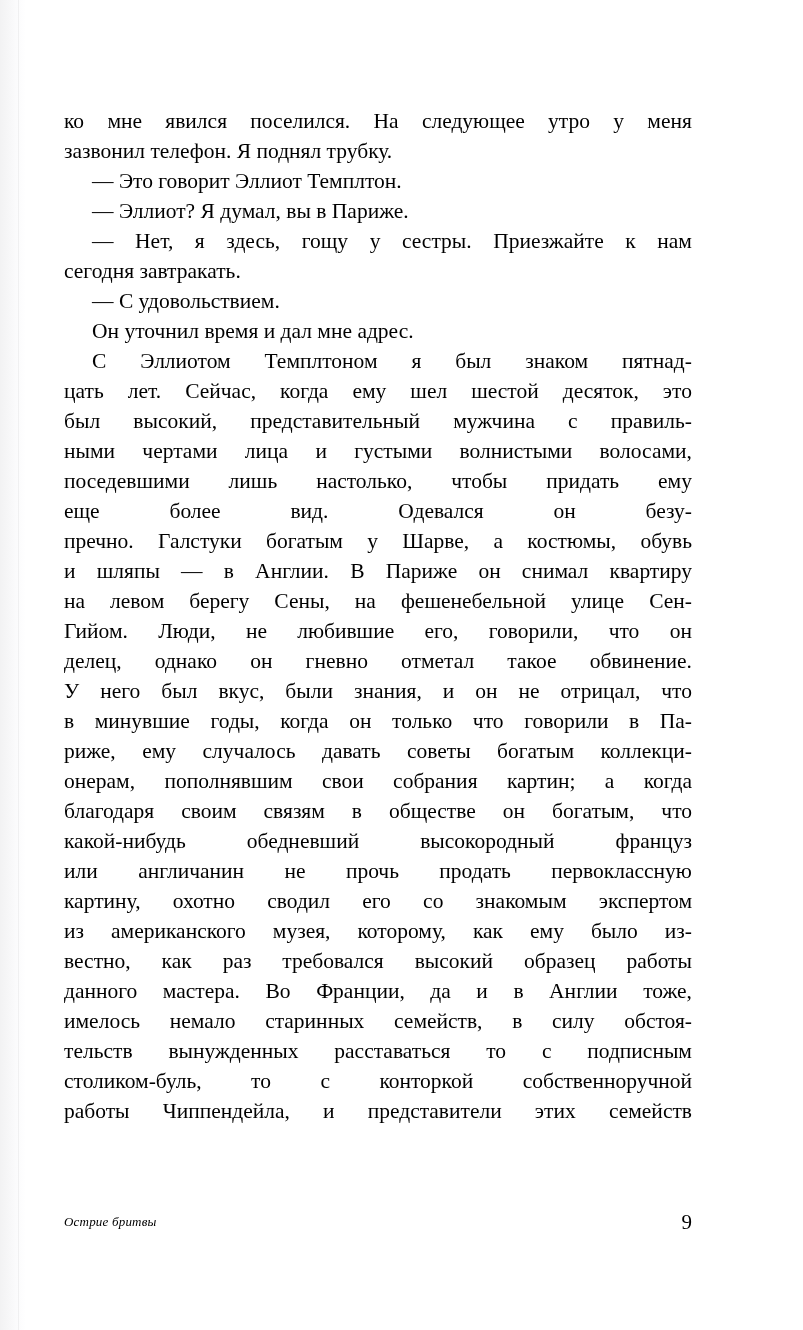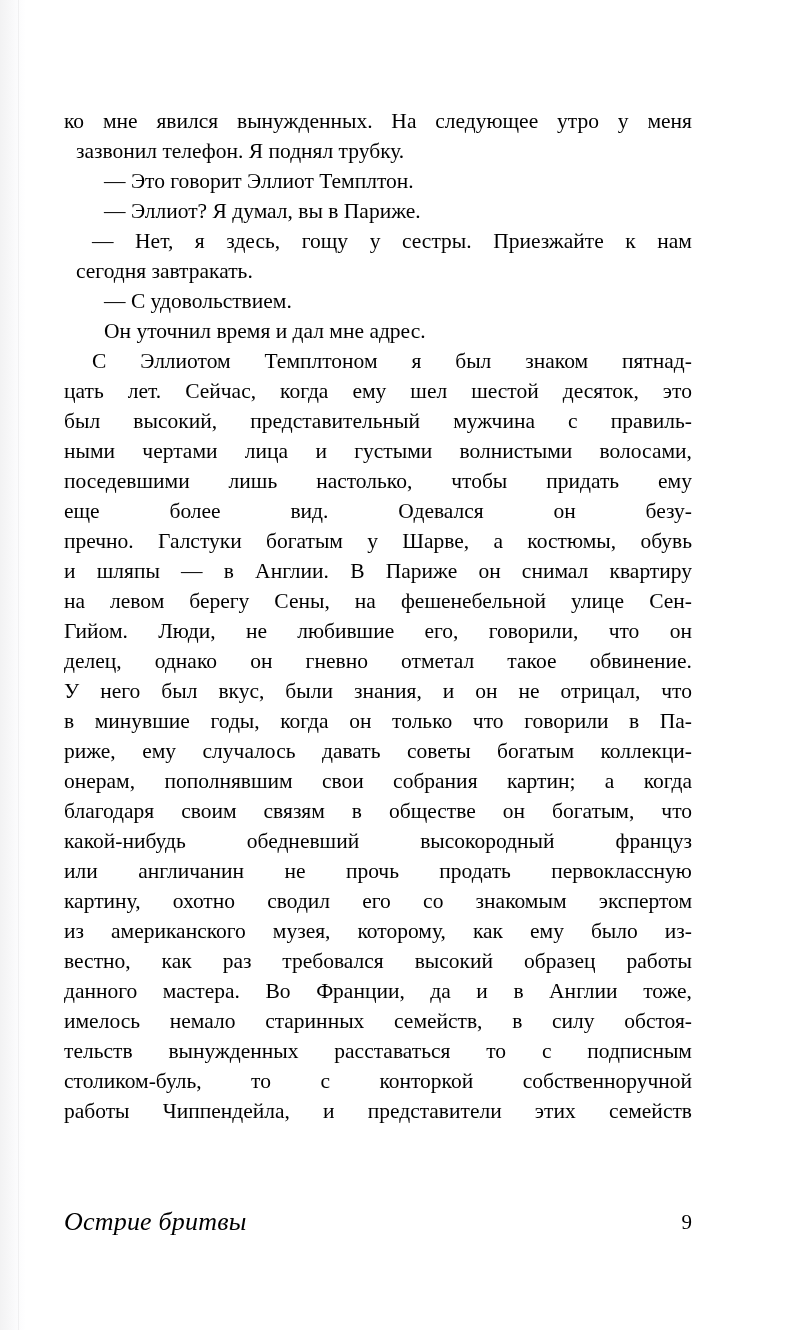--- a/index.html
+++ b/index.html
@@ -68,61 +68,60 @@
     white-space: normal;
   }
   .line.just > span {
     display: inline-block;
     white-space: pre;
   }
 
   
   .line.flush {
     display: block;
-    margin-left: 12px;
   }
 
   
   .indent { padding-left: 28px; }
   .line.just.indent { padding-left: 28px; width: 600px; }
 
   
   .footer {
     position: absolute;
     left: 64px;
     top: 1207px;
     width: 628px;
     height: 30px;
     line-height: 30px;
   }
   .footer-title {
     float: left;
     font-style: italic;
-    font-size: 26px;
+    font-size: 13px;
     letter-spacing: 0.2px;
   }
   .footer-page {
     float: right;
     font-size: 21px;
   }
 </style>
 </head>
 <body>
 
 <div class="page">
 
   <div class="scan-gutter"></div>
   <div class="scan-gutter-line"></div>
 
   <div class="textblock" id="textblock">
       <div class="line just">
         <span>ко</span>
         <span>мне</span>
         <span>явился</span>
-        <span>вынужденных.</span>
+        <span>поселился.</span>
         <span>На</span>
         <span>следующее</span>
         <span>утро</span>
         <span>у</span>
         <span>меня</span>
       </div>
       <div class="line flush">зазвонил телефон. Я поднял трубку.</div>
       <div class="line flush indent">— Это говорит Эллиот Темплтон.</div>
       <div class="line flush indent">— Эллиот? Я думал, вы в Париже.</div>
       <div class="line just indent">

